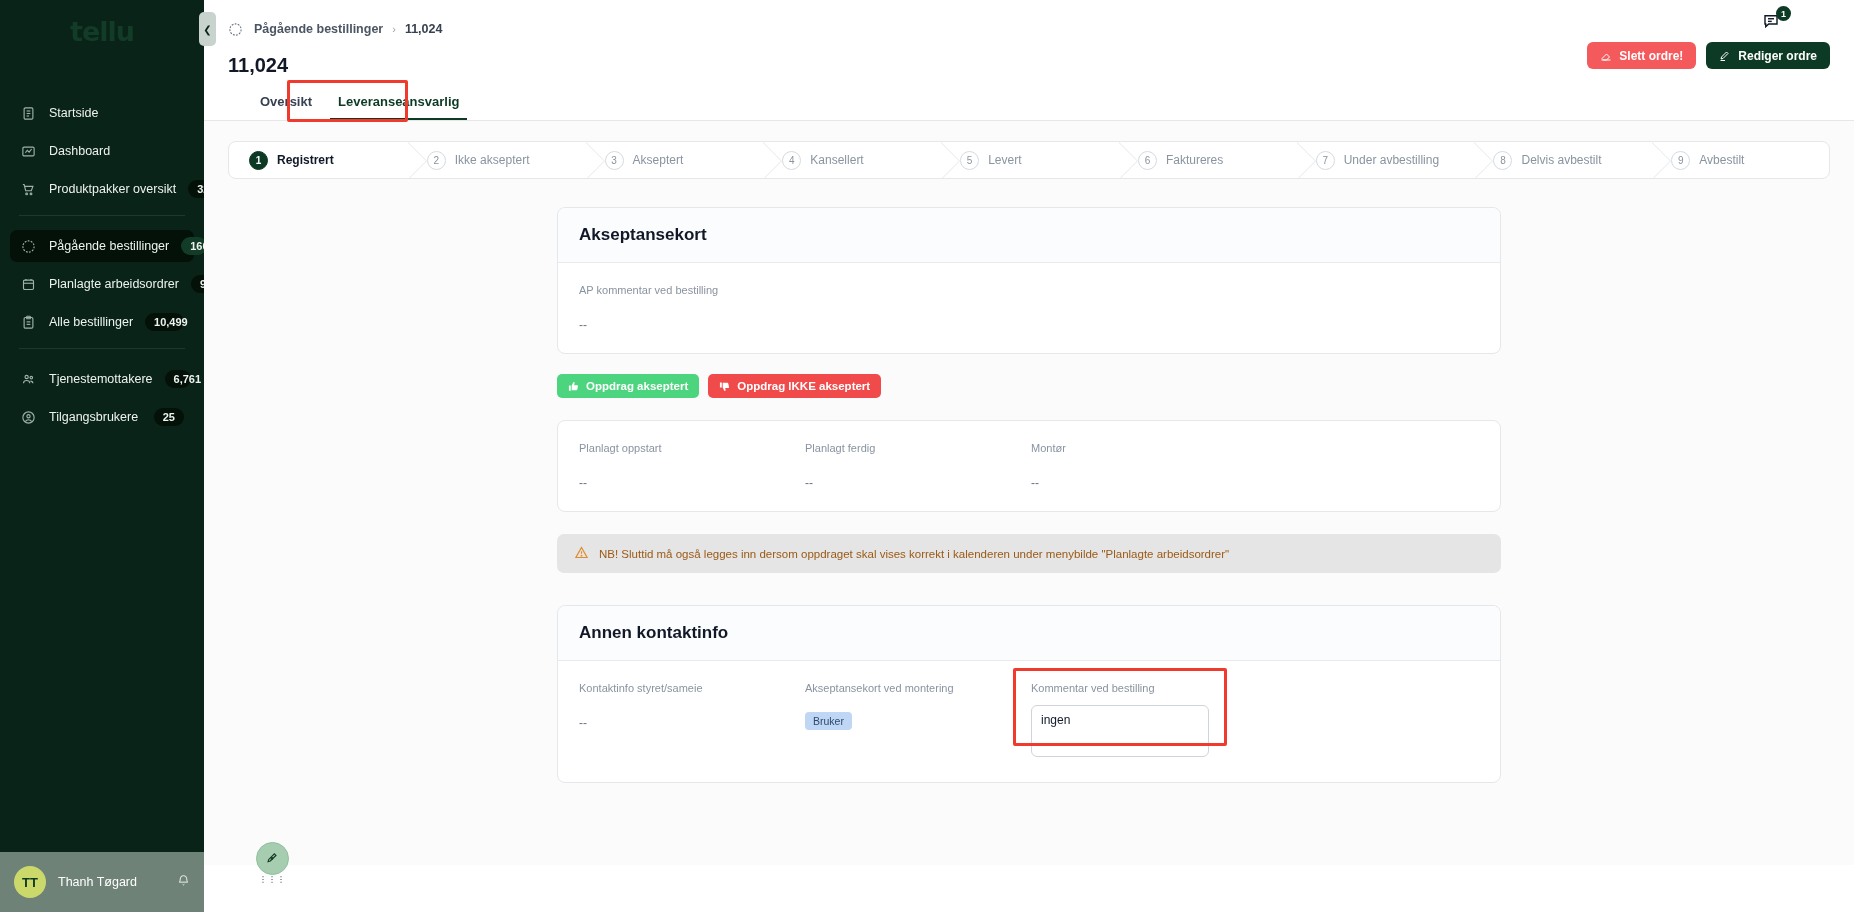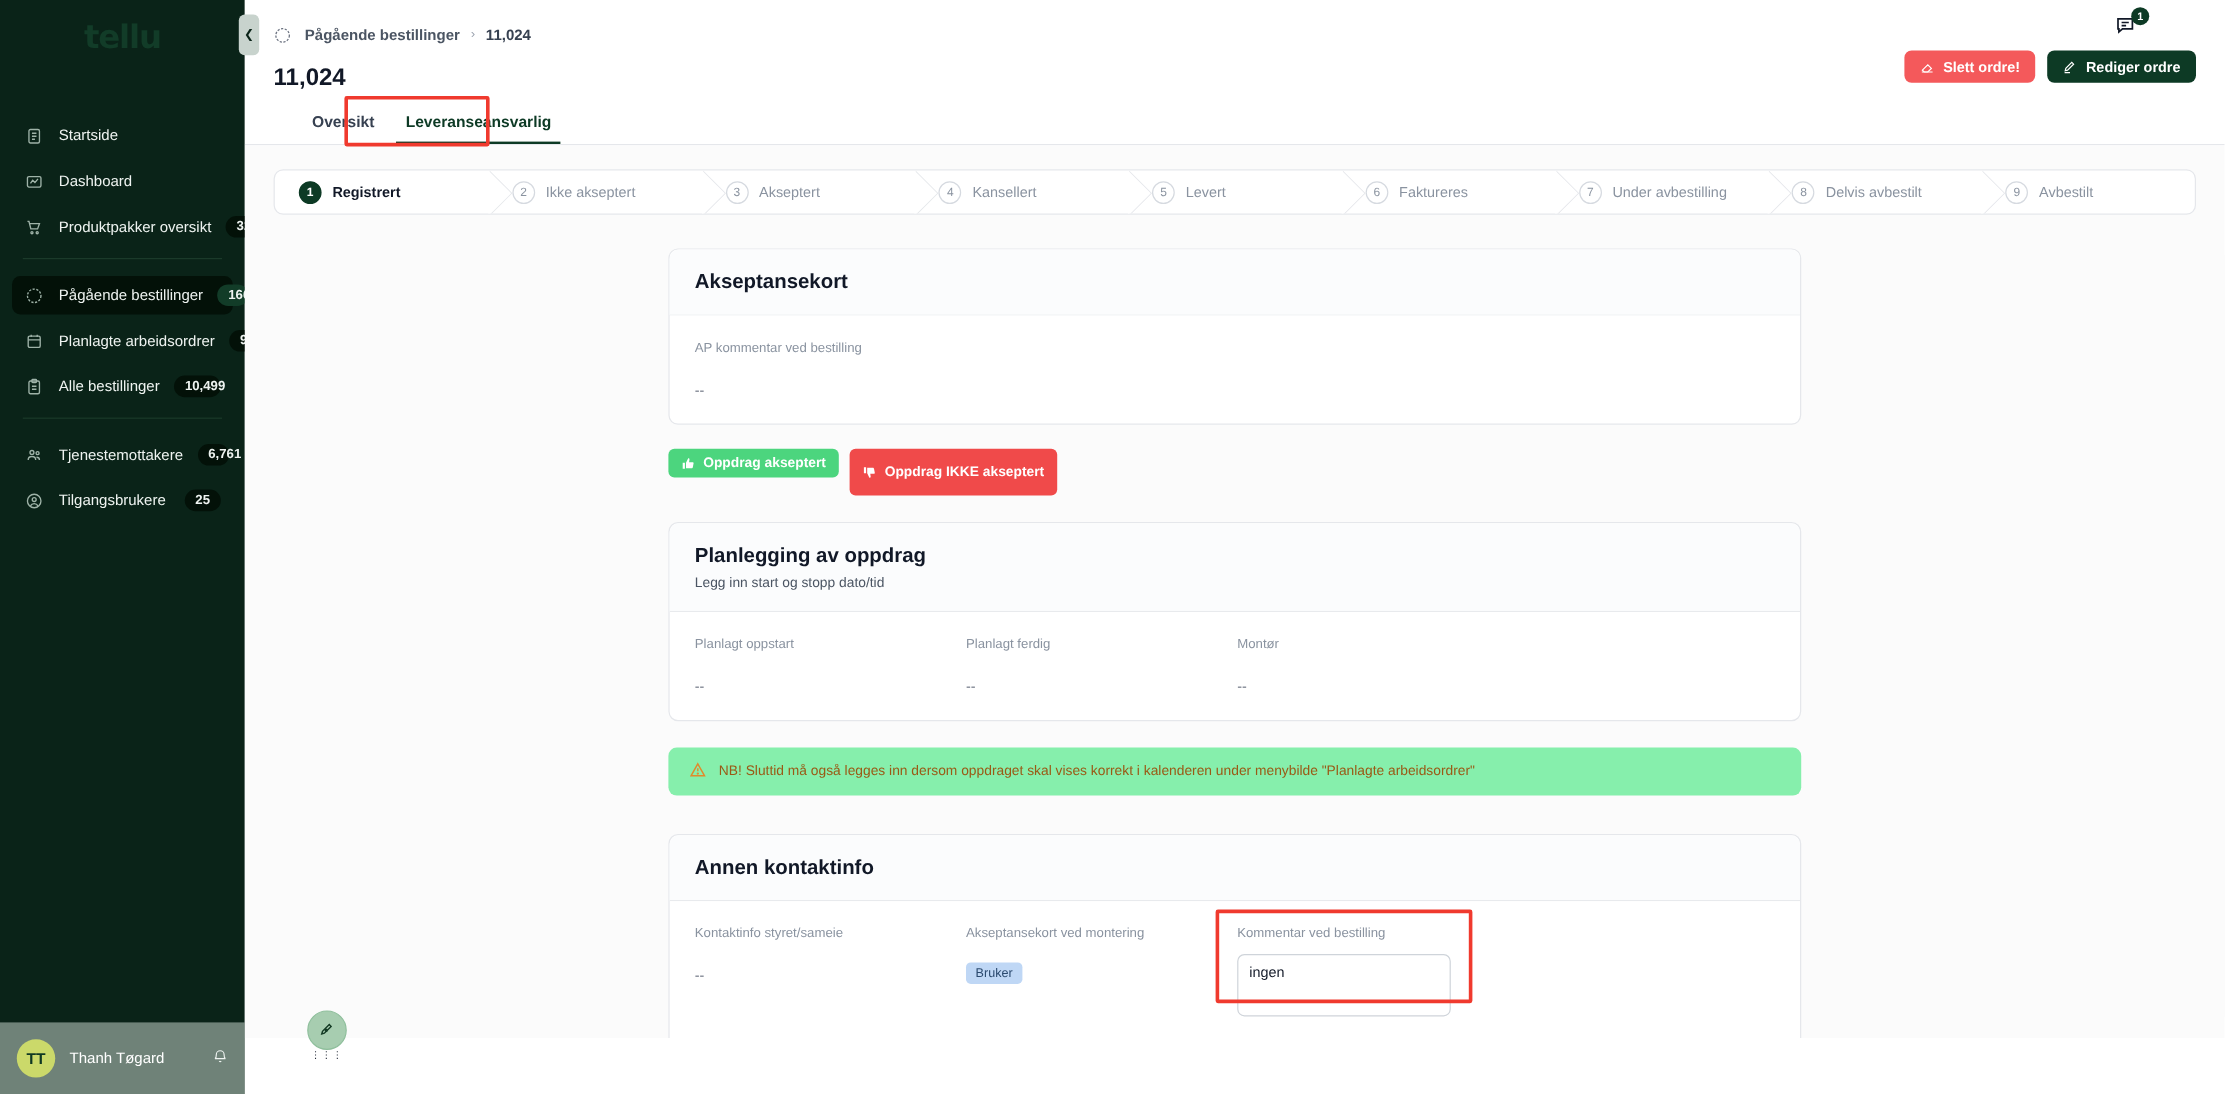--- a/index.html
+++ b/index.html
@@ -167,25 +167,25 @@
   .field { width: 226px; }
   .field-label { font-size: 11px; color: #8a93a0; }
   .field-value { font-size: 12px; color: #6b7280; margin-top: 22px; }
   .chip {
     display: inline-block; background: #bfd7f5; color: #2b4a6f;
     font-size: 10.5px; border-radius: 4px; padding: 3px 8px; margin-top: 18px;
   }
 
   .accept-row { display: flex; gap: 9px; width: 944px; margin: 20px auto 0 auto; }
   .btn-accept { background: #4cd57e; height: 24px; font-size: 11.5px; font-weight: 700; border-radius: 5px; padding: 0 11px; }
-  .btn-reject { background: #f04a4a; height: 39px; font-size: 11.5px; font-weight: 700; border-radius: 5px; padding: 0 11px; }
+  .btn-reject { background: #f04a4a; height: 24px; font-size: 11.5px; font-weight: 700; border-radius: 5px; padding: 0 11px; }
 
   .notice {
     width: 944px; margin: 22px auto 0 auto;
-    background: #86efac; border-radius: 7px;
+    background: #e5e5e5; border-radius: 7px;
     display: flex; align-items: center; gap: 10px;
     padding: 11px 17px; font-size: 11.5px; color: #9a5a16;
   }
   .notice-icon { color: #e08a2b; flex: 0 0 15px; }
 
   .comment-label { font-size: 11px; color: #8a93a0; }
   .comment-box {
     margin-top: 11px; width: 178px; height: 52px;
     border: 1px solid #cfd4da; border-radius: 6px;
     font-size: 12px; color: #111827; padding: 7px 9px;
@@ -453,24 +453,20 @@
             <svg width="11" height="11" viewBox="0 0 24 24" fill="currentColor">
                 <path d="M2 3h4v11H2zM8 14l4 8c1.6 0 2.5-1 2.3-2.4L13.6 15H20c1.2 0 2-1 1.8-2.1l-1.4-7C20.2 4.9 19.4 4 18.2 4H8z"></path>
               </svg>
           </span>
           <span>Oppdrag IKKE akseptert</span>
         </button>
       </div>
 
       <div class="card-wrap" style="margin-top:22px;">
         <section class="card">
-          <div class="card-head">
-            <div class="card-title">Planlegging av oppdrag</div>
-            <div class="card-sub">Legg inn start og stopp dato/tid</div>
-          </div>
           <div class="card-body">
             <div class="field-row">
               <div class="field">
                 <div class="field-label">Planlagt oppstart</div>
                 <div class="field-value">--</div>
               </div>
               <div class="field">
                 <div class="field-label">Planlagt ferdig</div>
                 <div class="field-value">--</div>
               </div>

